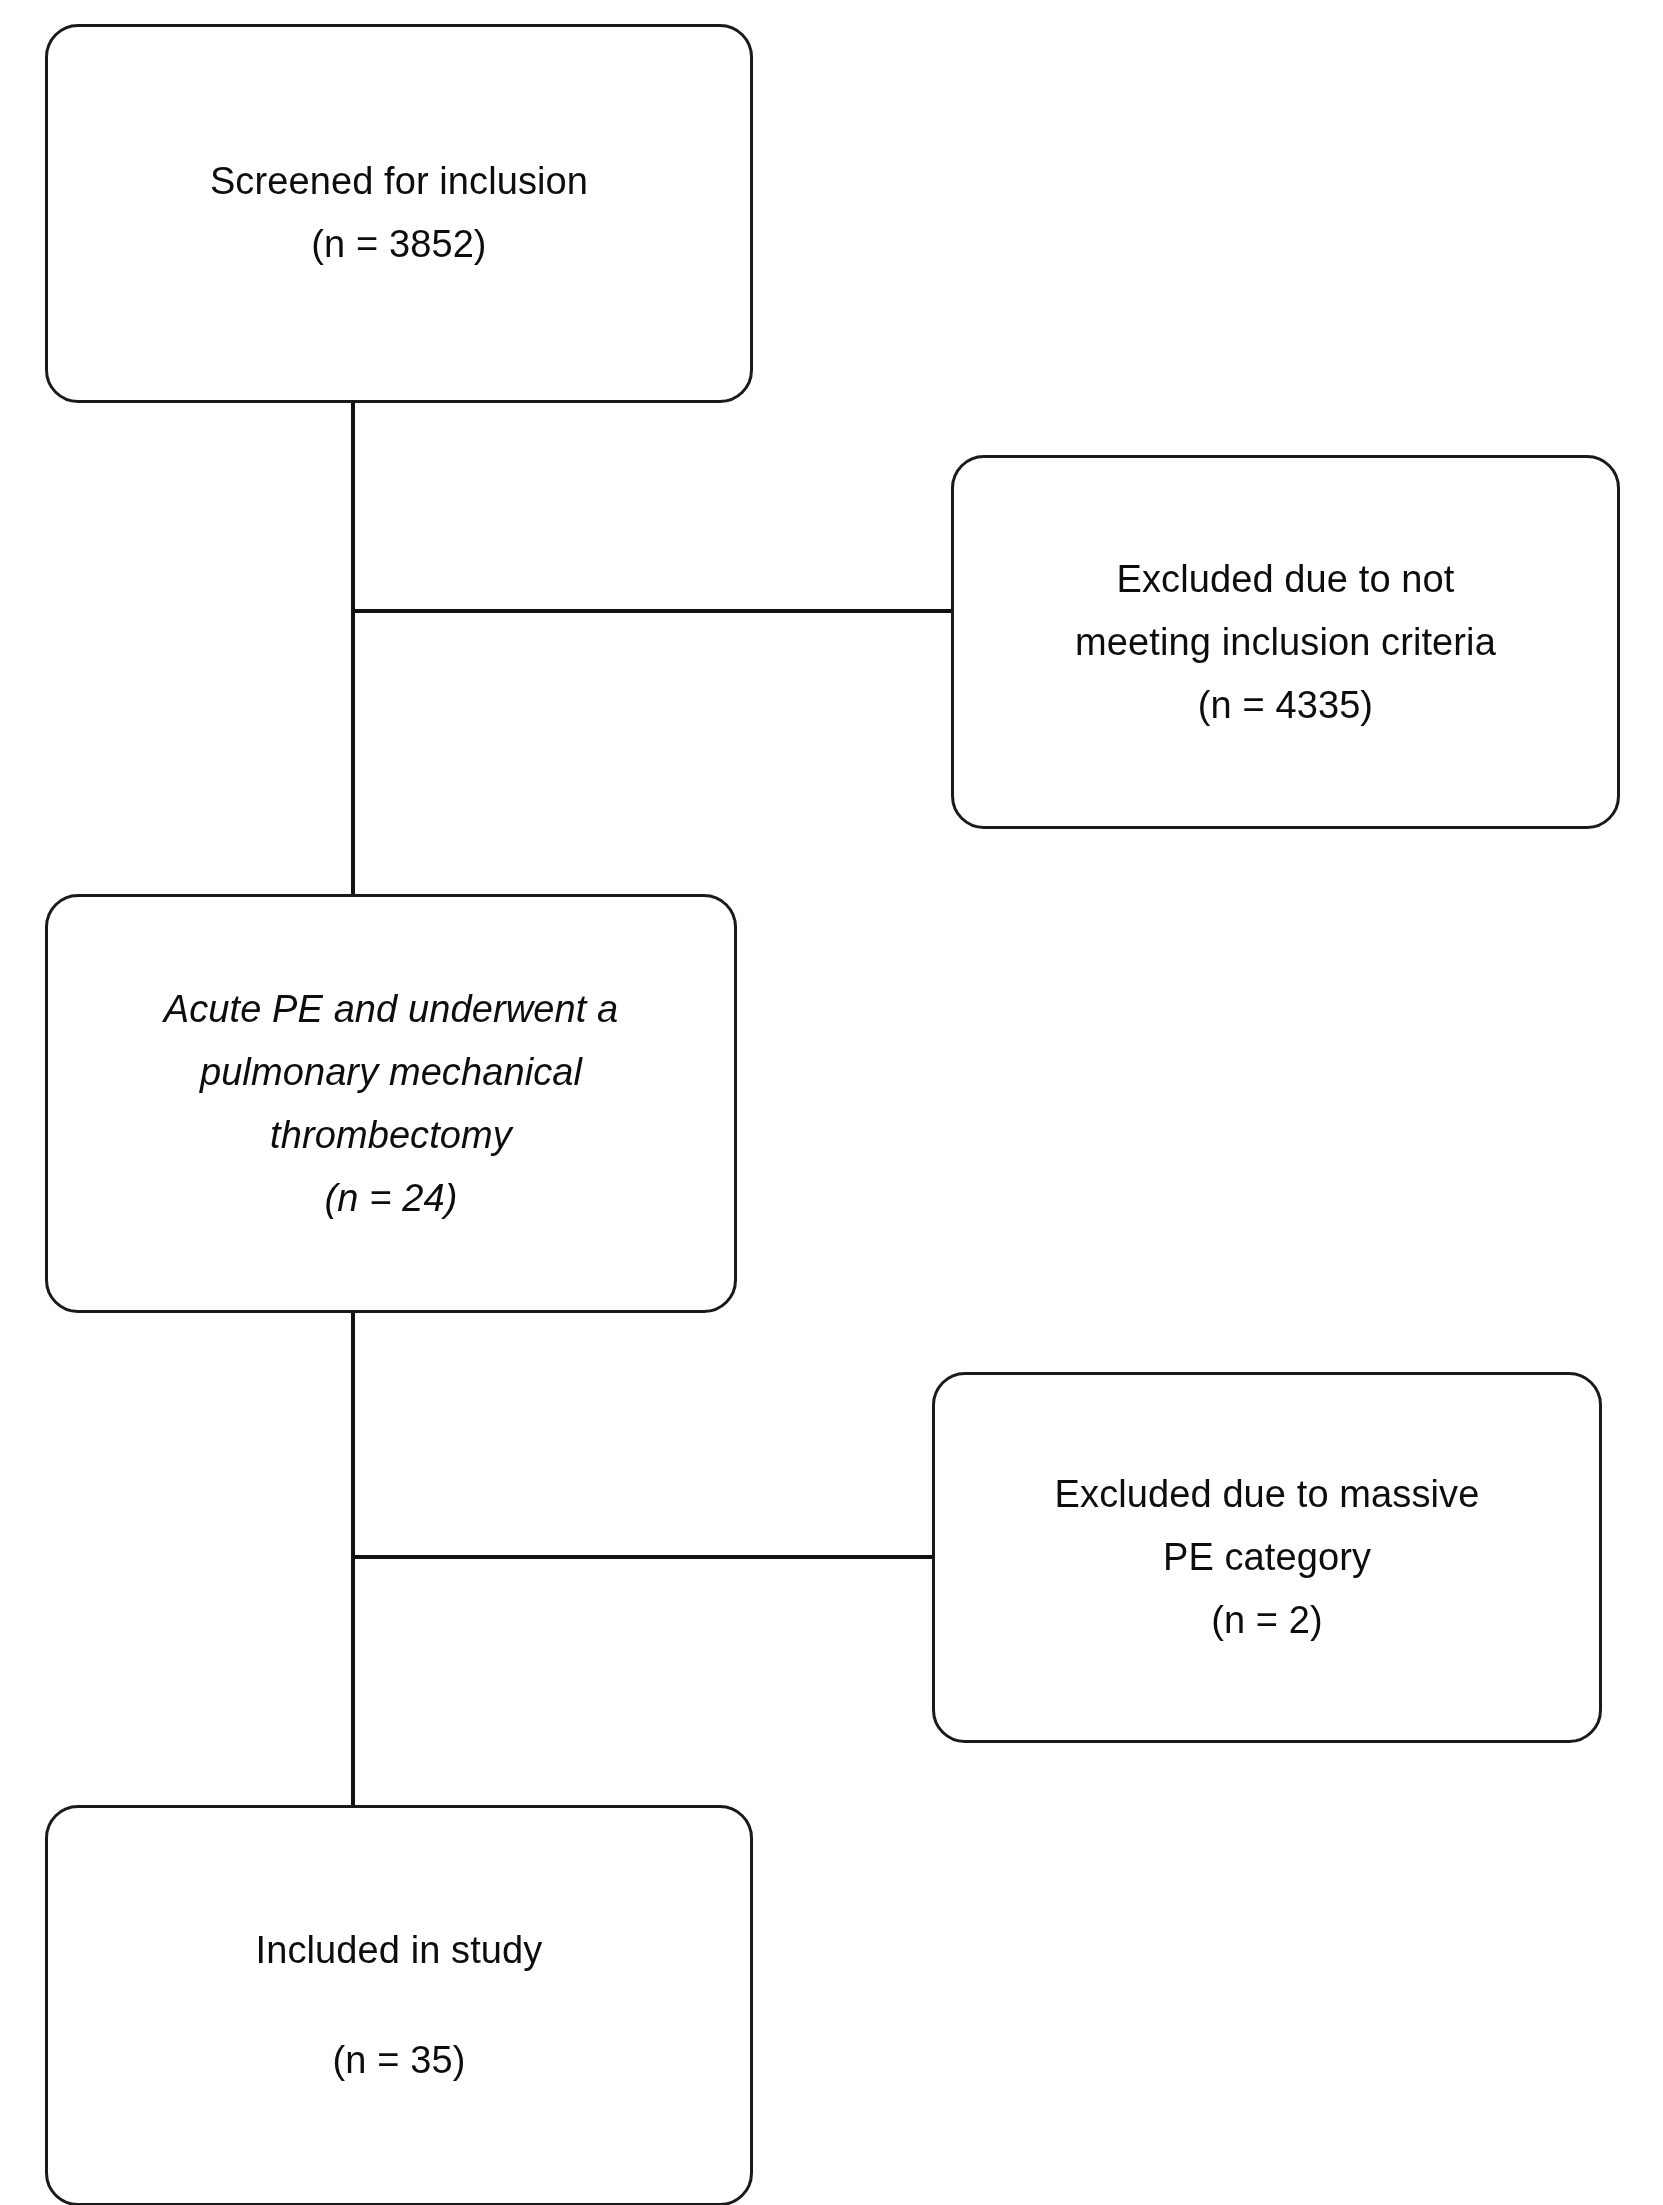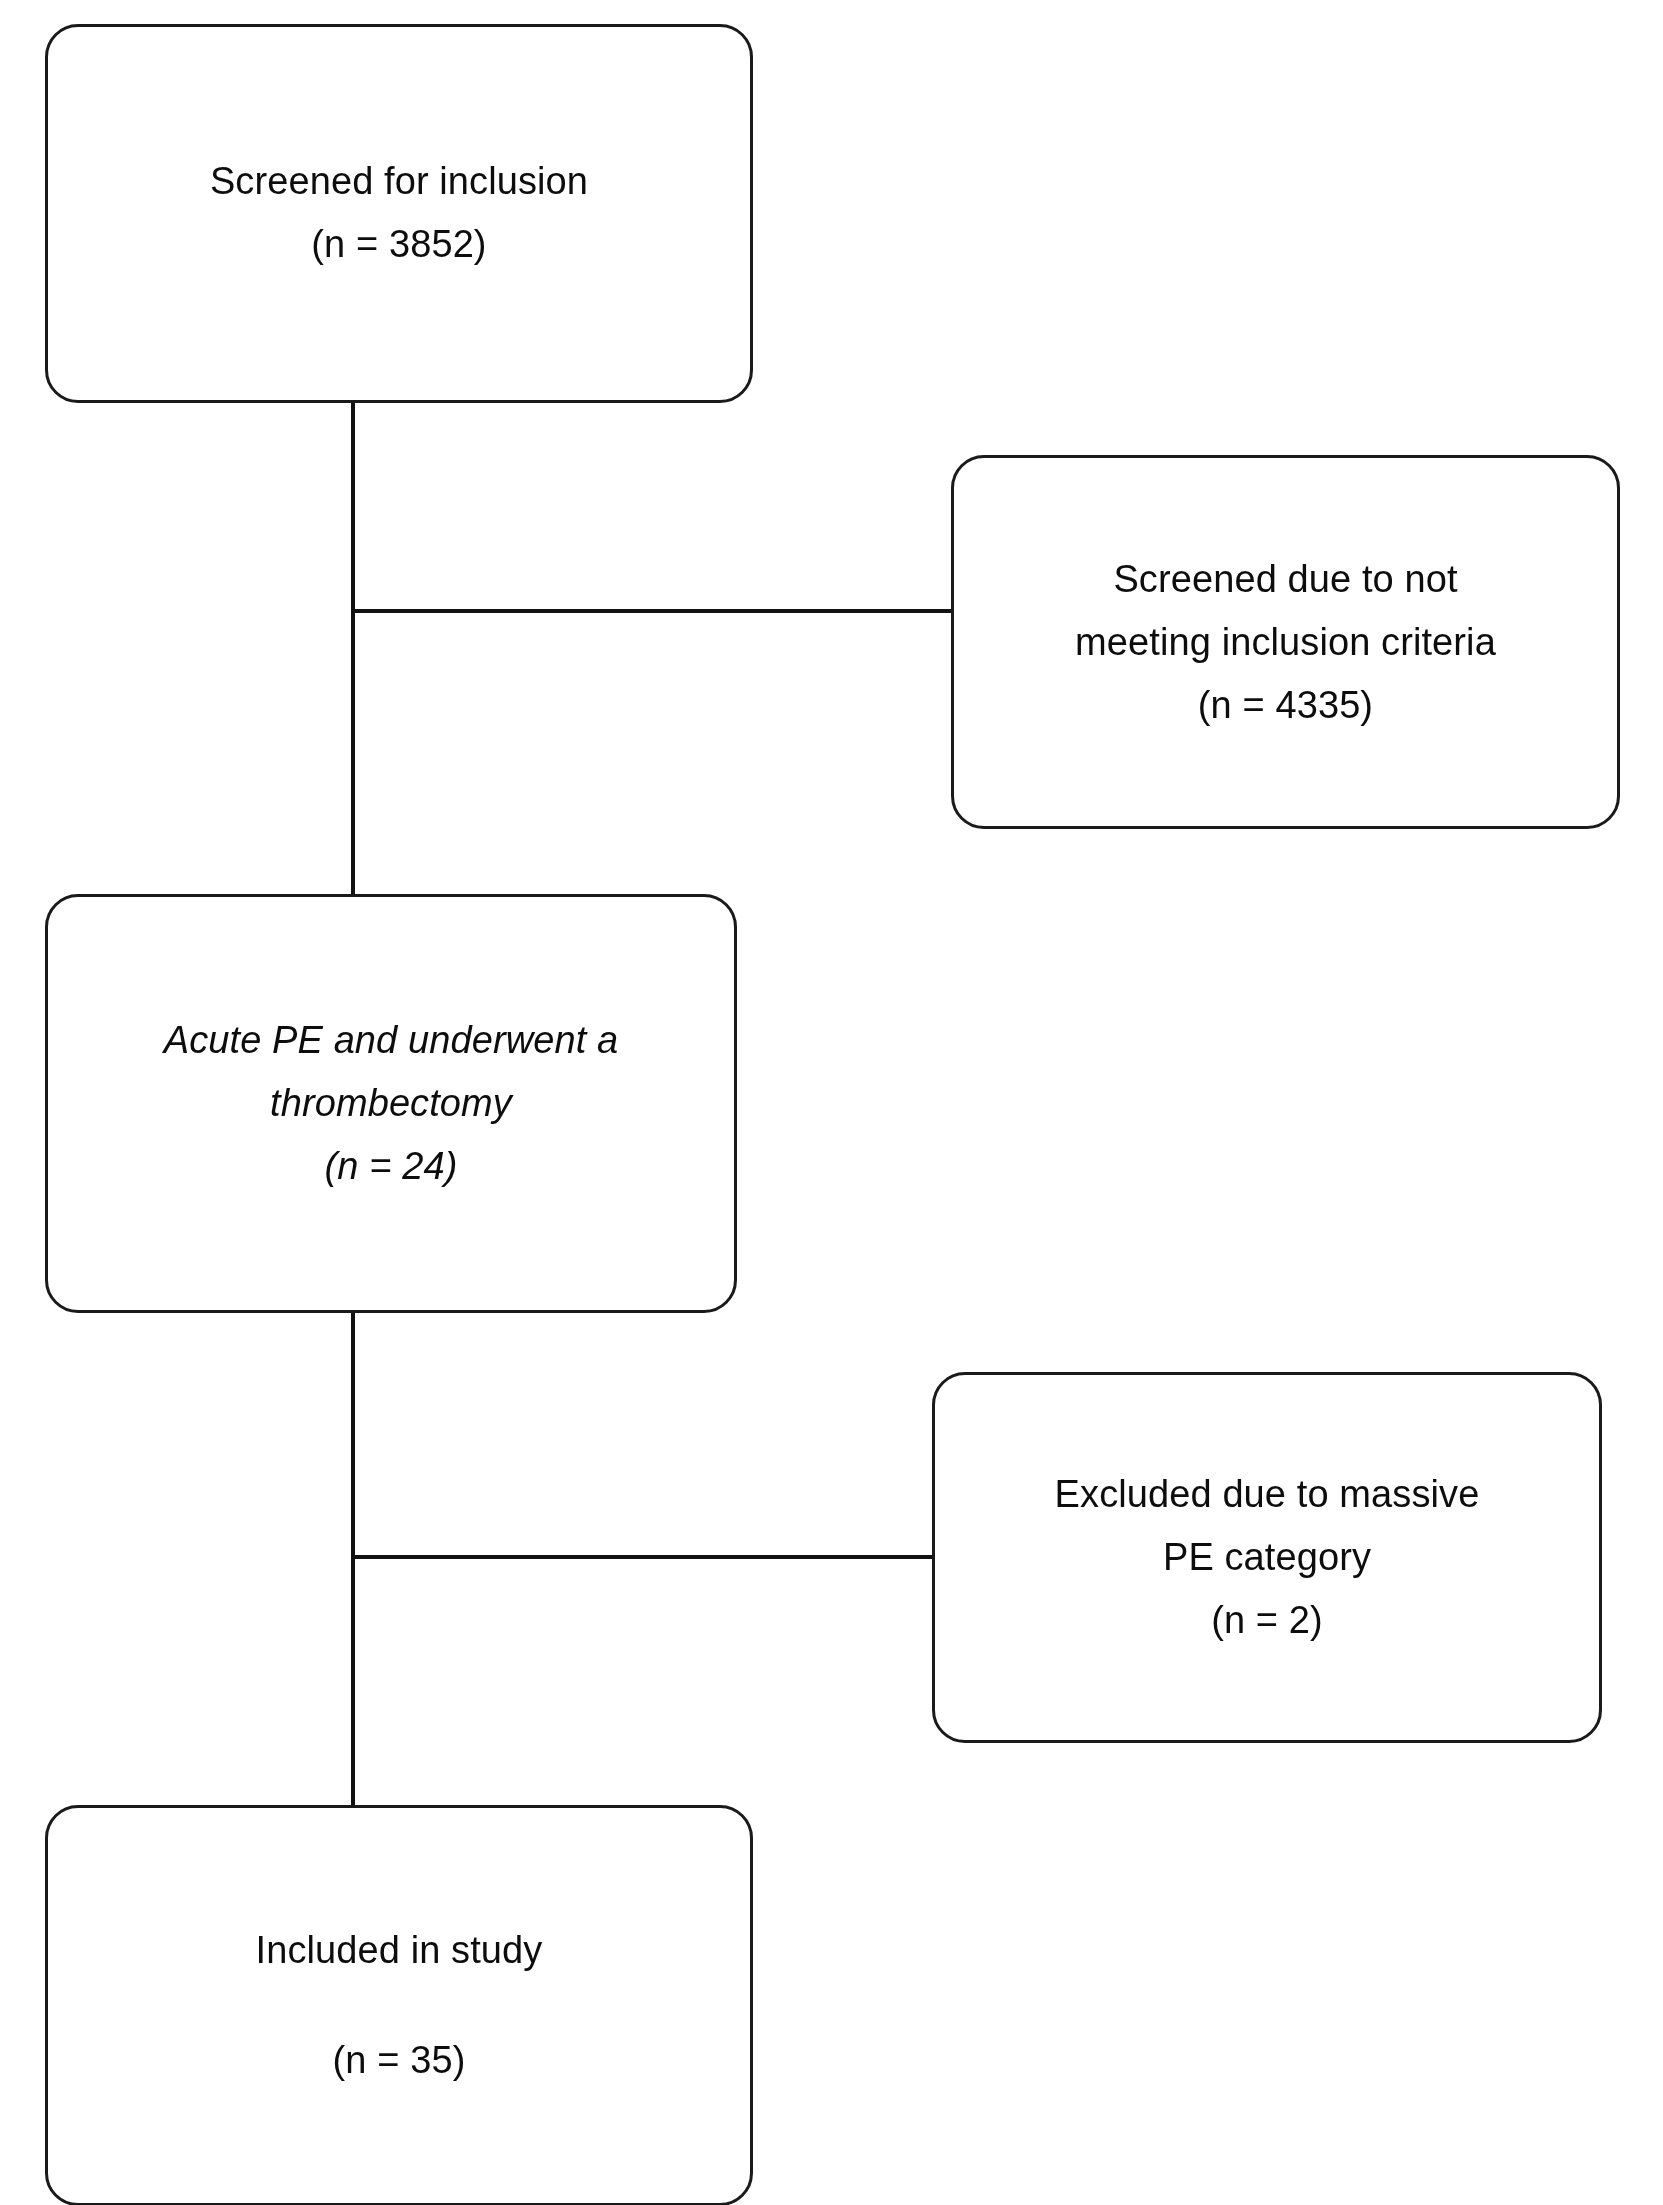--- a/index.html
+++ b/index.html
@@ -75,27 +75,28 @@
   <div class="conn conn-h" id="conn-branch-1"></div>
   <div class="conn conn-v" id="conn-trunk-2"></div>
   <div class="conn conn-h" id="conn-branch-2"></div>
 
   <div class="flow-box" id="node-screened">
     <span class="line">Screened for inclusion</span>
     <span class="line">(n = 3852)</span>
   </div>
 
   <div class="flow-box" id="node-excluded-criteria">
-    <span class="line">Screened due to not</span>
+    <span class="line">Excluded due to not</span>
     <span class="line">meeting inclusion criteria</span>
     <span class="line">(n = 4335)</span>
   </div>
 
   <div class="flow-box" id="node-acute-pe">
     <span class="line">Acute PE and underwent a</span>
+    <span class="line">pulmonary mechanical</span>
     <span class="line">thrombectomy</span>
     <span class="line">(n = 24)</span>
   </div>
 
   <div class="flow-box" id="node-excluded-massive">
     <span class="line">Excluded due to massive</span>
     <span class="line">PE category</span>
     <span class="line">(n = 2)</span>
   </div>
 

